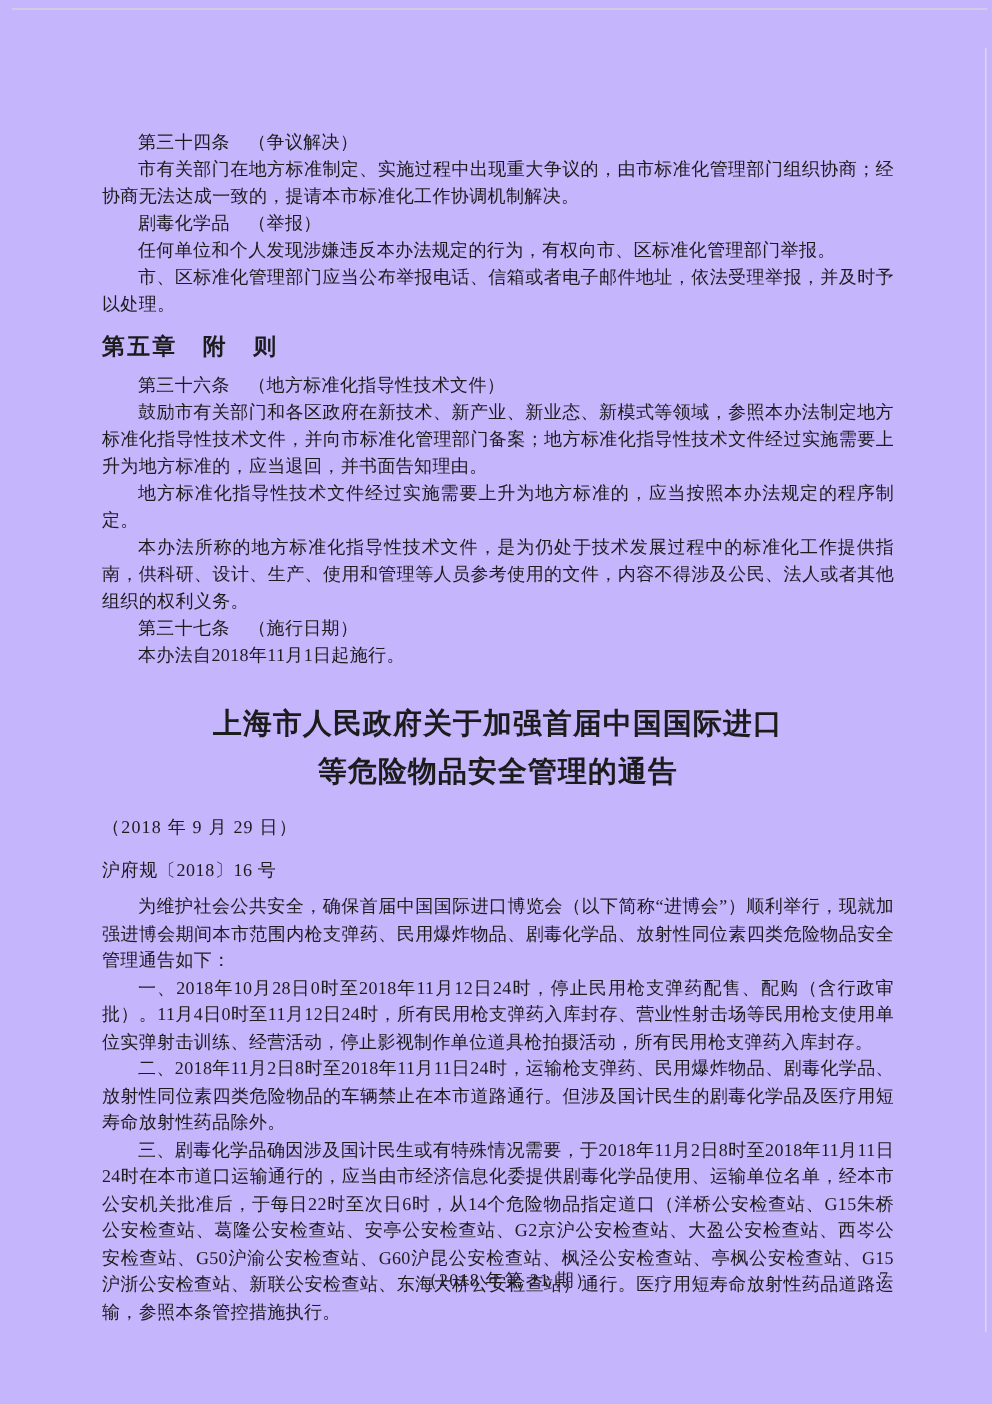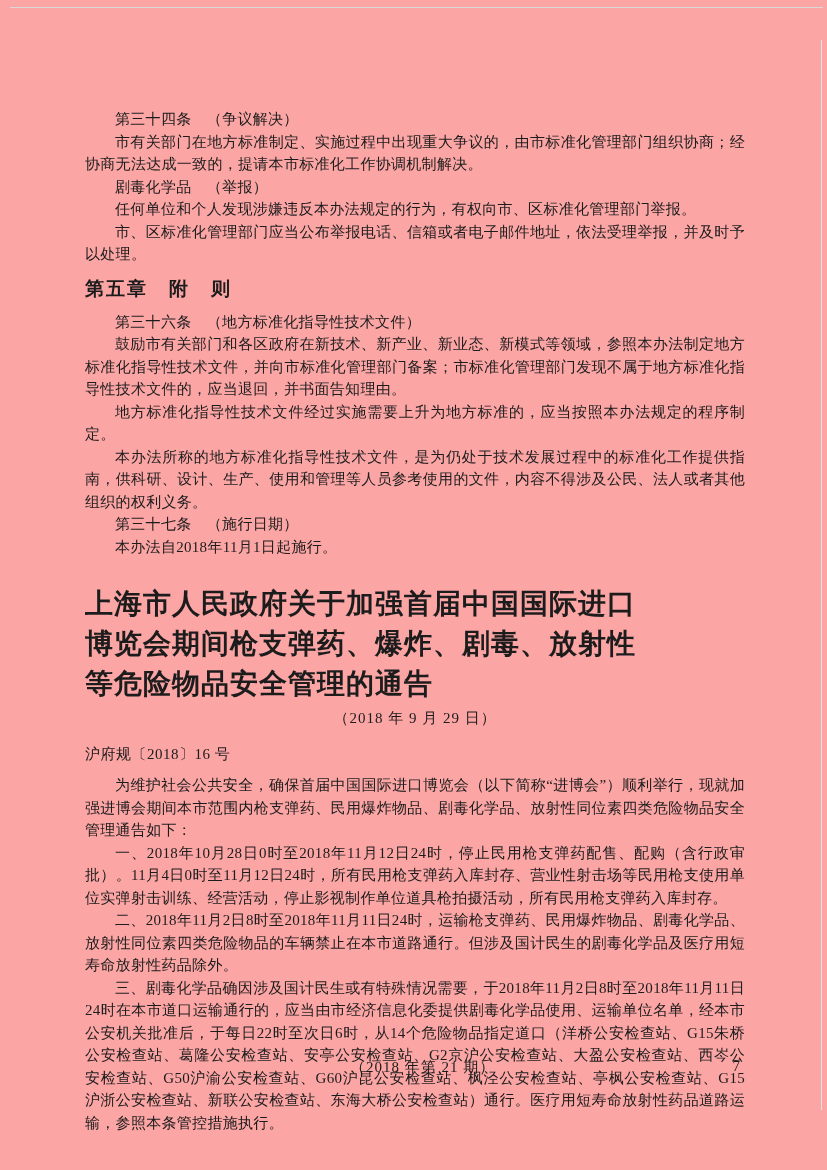--- a/index.html
+++ b/index.html
@@ -5,21 +5,21 @@
   html, body {
     margin: 0;
     padding: 0;
     background: #ffffff;
   }
   .page {
     position: relative;
     width: 827px;
     height: 1170px;
     margin: 0 auto;
-    background: #fca5a5;
+    background: #c4b5fd;
     color: #1c1c1c;
     font-family: "Liberation Serif", "DejaVu Serif", serif;
     overflow: hidden;
   }
   
   .scan-line-top {
     position: absolute;
     top: 7px; left: 10px; right: 4px;
     height: 1px;
     background: #d9d9d9;
@@ -46,30 +46,31 @@
   }
   .chapter {
     margin: 10px 0 9px 0;
     font-size: 19px;
     font-weight: bold;
     text-align: left;
     letter-spacing: 2px;
   }
   .notice-title {
     margin: 26px 0 0 0;
-    font-size: 28px;
+    font-size: 24px;
     font-weight: bold;
     line-height: 40px;
+    text-align: center;
     letter-spacing: 1px;
   }
   .notice-title div { white-space: nowrap; }
   .notice-date {
-    margin-top: 5px;
+    margin-top: 16px;
     font-size: 15px;
-    text-align: center;
+    text-align: left;
     letter-spacing: 1px;
   }
   .doc-number {
     margin: 17px 0 10px 0;
     font-size: 15px;
     padding-right: 6px;
     letter-spacing: 0.5px;
   }
   .footer {
     position: absolute;
@@ -102,29 +103,28 @@
 
     <p class="para">第三十四条　（争议解决）</p>
     <p class="para">市有关部门在地方标准制定、实施过程中出现重大争议的，由市标准化管理部门组织协商；经协商无法达成一致的，提请本市标准化工作协调机制解决。</p>
     <p class="para">剧毒化学品　（举报）</p>
     <p class="para">任何单位和个人发现涉嫌违反本办法规定的行为，有权向市、区标准化管理部门举报。</p>
     <p class="para">市、区标准化管理部门应当公布举报电话、信箱或者电子邮件地址，依法受理举报，并及时予以处理。</p>
 
     <h2 class="chapter">第五章　附　则</h2>
 
     <p class="para">第三十六条　（地方标准化指导性技术文件）</p>
-    <p class="para">鼓励市有关部门和各区政府在新技术、新产业、新业态、新模式等领域，参照本办法制定地方标准化指导性技术文件，并向市标准化管理部门备案；市标准化管理部门发现不属于地方标准化指导性技术文件的，应当退回，并书面告知理由。</p>
+    <p class="para">鼓励市有关部门和各区政府在新技术、新产业、新业态、新模式等领域，参照本办法制定地方标准化指导性技术文件，并向市标准化管理部门备案；地方标准化指导性技术文件经过实施需要上升为地方标准的，应当退回，并书面告知理由。</p>
     <p class="para">地方标准化指导性技术文件经过实施需要上升为地方标准的，应当按照本办法规定的程序制定。</p>
     <p class="para">本办法所称的地方标准化指导性技术文件，是为仍处于技术发展过程中的标准化工作提供指南，供科研、设计、生产、使用和管理等人员参考使用的文件，内容不得涉及公民、法人或者其他组织的权利义务。</p>
     <p class="para">第三十七条　（施行日期）</p>
     <p class="para">本办法自2018年11月1日起施行。</p>
 
     <h1 class="notice-title">
       <div>上海市人民政府关于加强首届中国国际进口</div>
-      <div>博览会期间枪支弹药、爆炸、剧毒、放射性</div>
       <div>等危险物品安全管理的通告</div>
     </h1>
 
     <div class="notice-date">（2018 年 9 月 29 日）</div>
 
     <div class="doc-number">沪府规〔2018〕16 号</div>
 
     <p class="para">为维护社会公共安全，确保首届中国国际进口博览会（以下简称“进博会”）顺利举行，现就加强进博会期间本市范围内枪支弹药、民用爆炸物品、剧毒化学品、放射性同位素四类危险物品安全管理通告如下：</p>
     <p class="para">一、2018年10月28日0时至2018年11月12日24时，停止民用枪支弹药配售、配购（含行政审批）。11月4日0时至11月12日24时，所有民用枪支弹药入库封存、营业性射击场等民用枪支使用单位实弹射击训练、经营活动，停止影视制作单位道具枪拍摄活动，所有民用枪支弹药入库封存。</p>
     <p class="para">二、2018年11月2日8时至2018年11月11日24时，运输枪支弹药、民用爆炸物品、剧毒化学品、放射性同位素四类危险物品的车辆禁止在本市道路通行。但涉及国计民生的剧毒化学品及医疗用短寿命放射性药品除外。</p>

